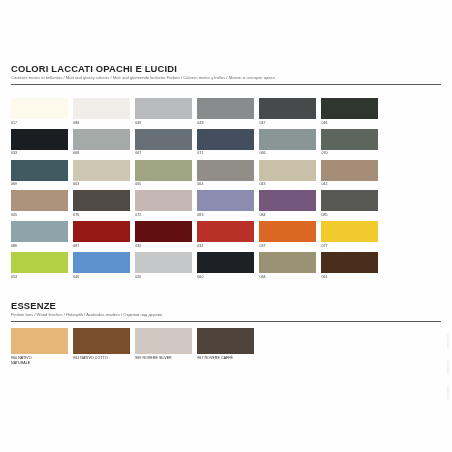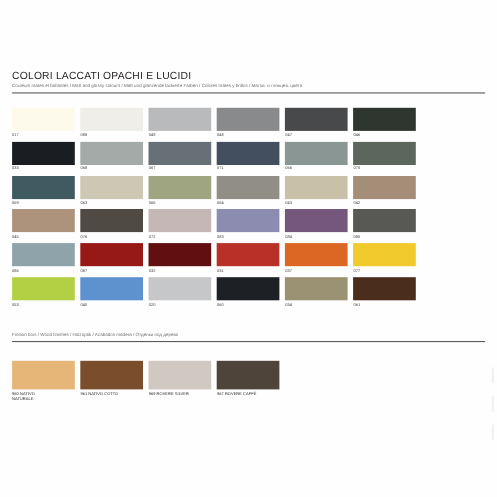--- a/index.html
+++ b/index.html
@@ -22,21 +22,21 @@
   }
 
   
   .section {
     position: absolute;
     left: 11px;
     right: 11px;
   }
   .section-title {
     font-size: 9.4px;
-    font-weight: normal;
+    font-weight: bold;
     letter-spacing: 0.18px;
     color: #231f20;
     line-height: 11px;
     margin: 0;
     white-space: nowrap;
   }
   .section-sub {
     font-size: 4.1px;
     color: #6d6e71;
     letter-spacing: 0.02px;
@@ -250,20 +250,21 @@
         <div class="chip" style="background: rgb(155, 146, 115);"></div>
         <div class="code">034</div>
       </div>
       <div class="cell">
         <div class="chip" style="background: rgb(75, 45, 28);"></div>
         <div class="code">061</div>
       </div>
     </div>
 
   <div class="section" style="top:300px;">
+    <div class="section-title">ESSENZE</div>
     <div class="section-sub">Finition bois / Wood finishes / Holzoptik / Acabados madera / Отделки под дерево</div>
     <div class="rule"></div>
   </div>
 
   <div class="grid" id="grid-essenze" style="top:328px;">
       <div class="cell">
         <div class="chip tall" style="background: rgb(229, 182, 119);"></div>
         <div class="wood-name">960 NATIVO
 NATURALE</div>
       </div>

